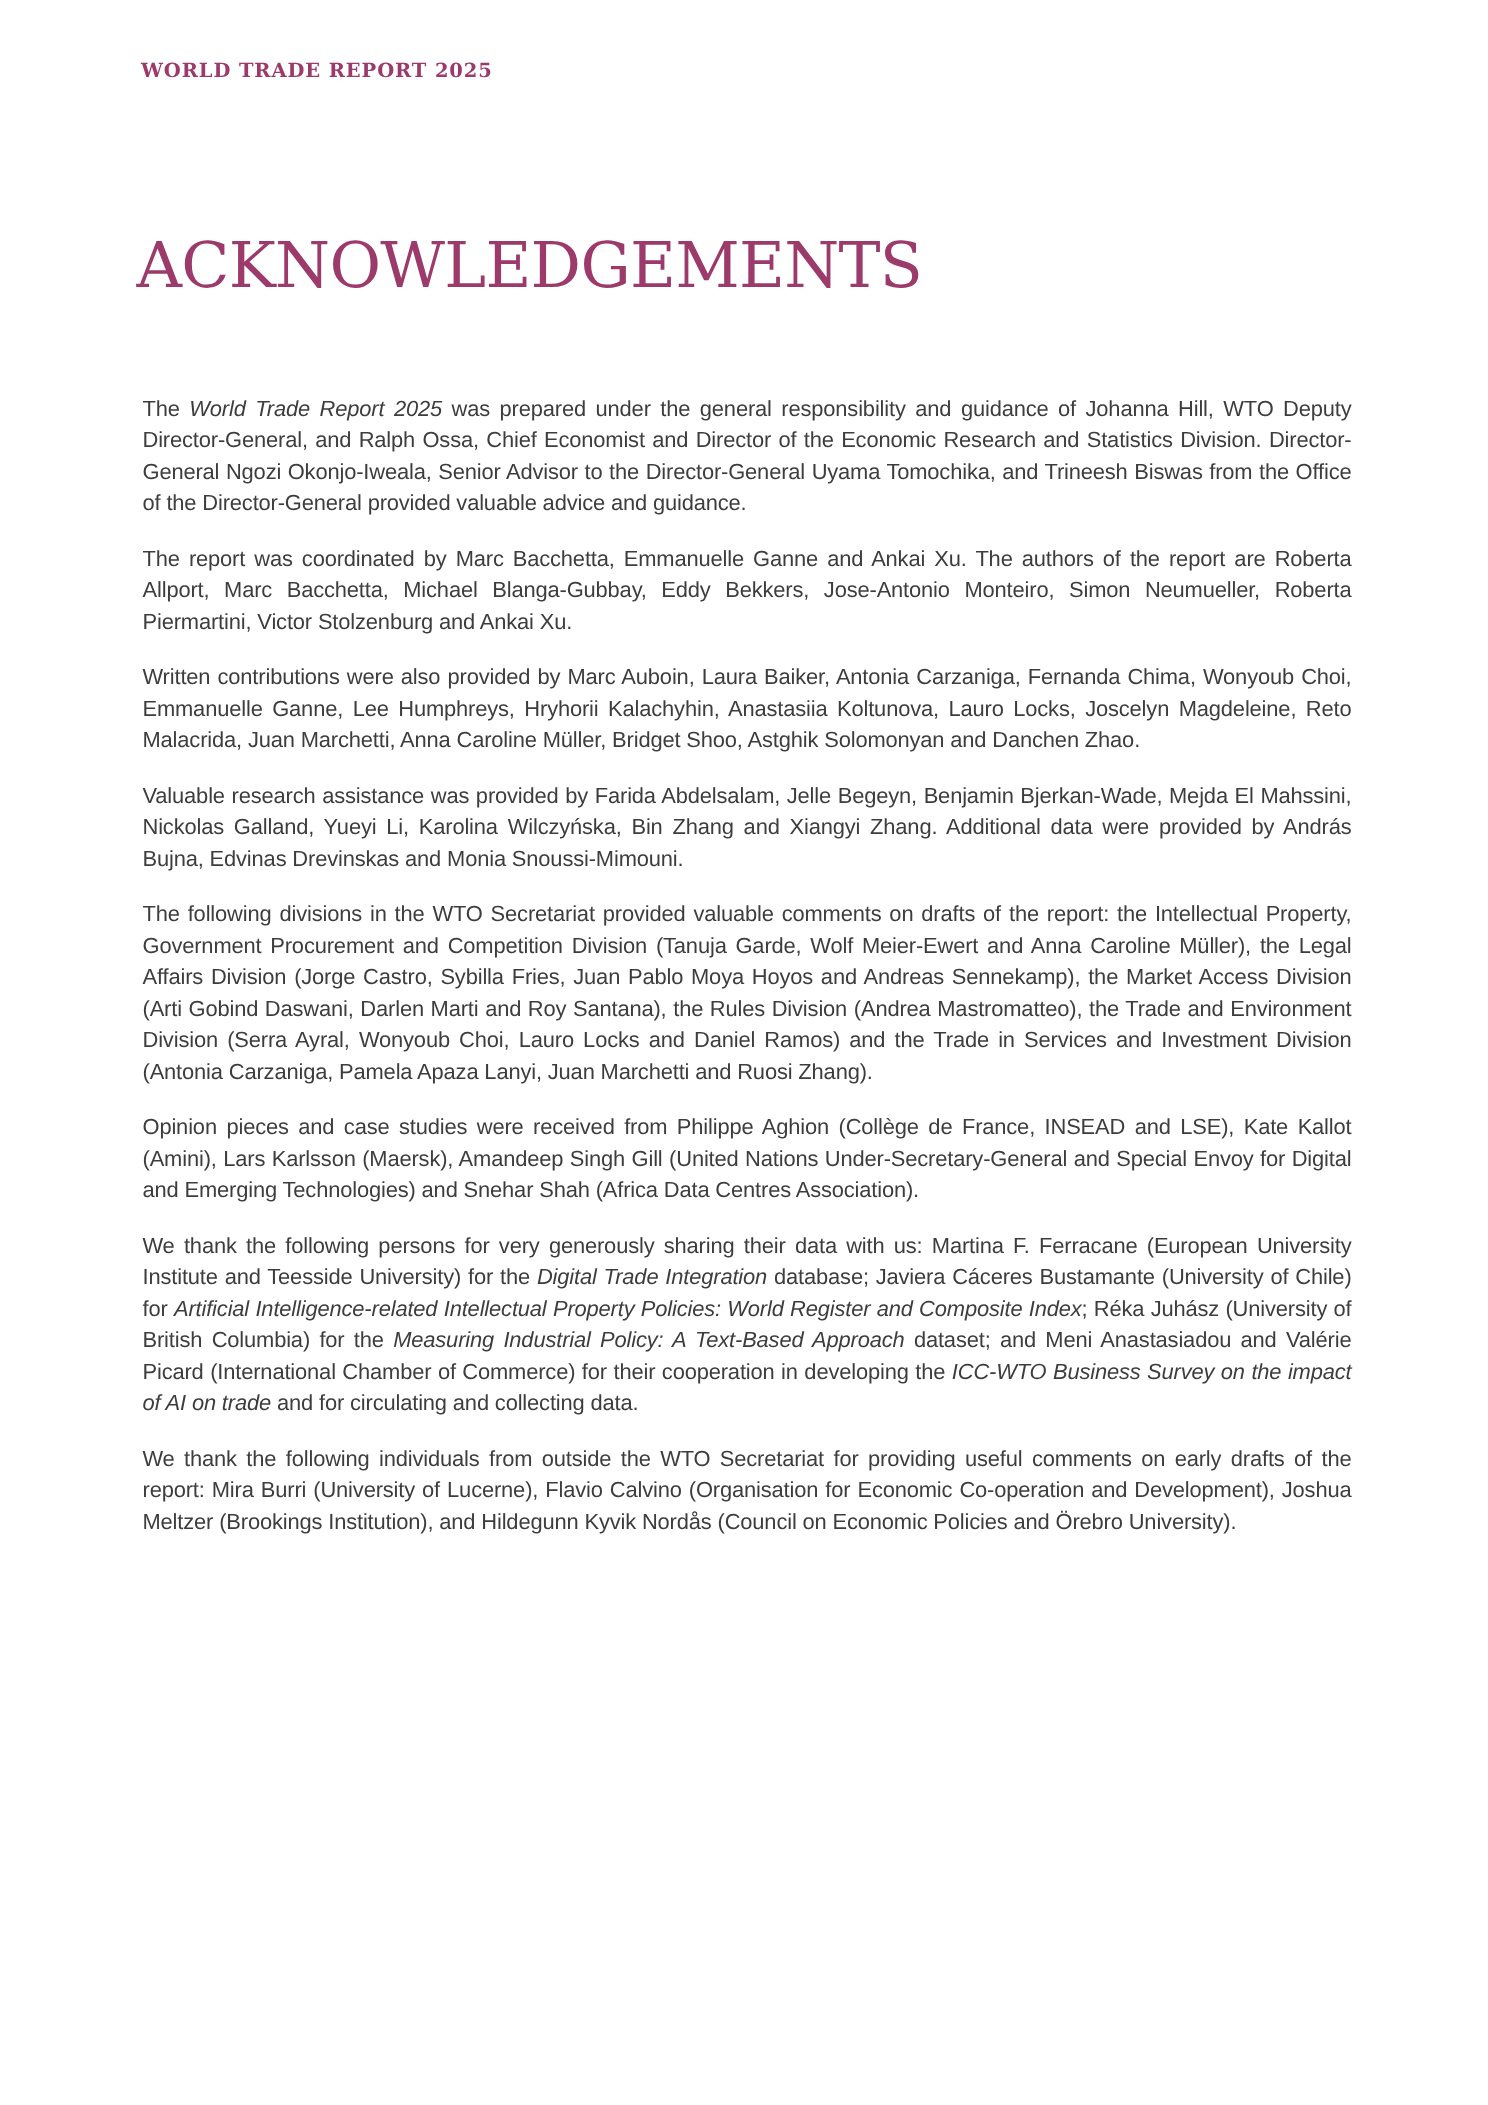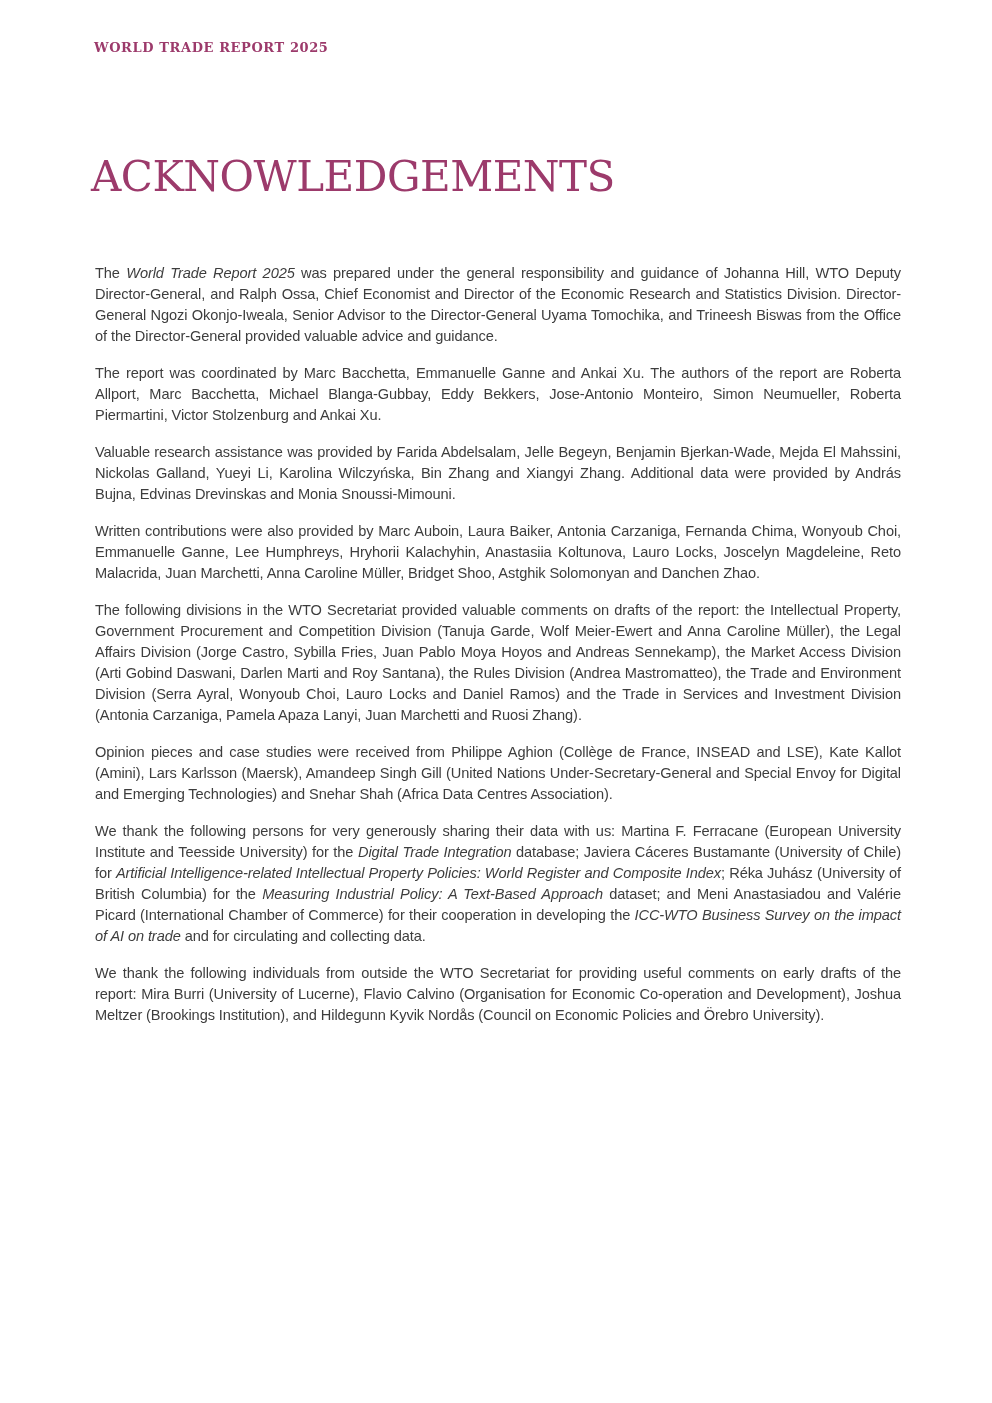--- a/index.html
+++ b/index.html
@@ -70,22 +70,22 @@
 
 <div class="page">
   <div class="report-header">WORLD TRADE REPORT 2025</div>
 
   <h1 class="page-title">ACKNOWLEDGEMENTS</h1>
 
   <main class="body-copy">
     <div>
         <p class="body-para"><span>The </span><i>World Trade Report 2025</i><span> was prepared under the general responsibility and guidance of Johanna Hill, WTO Deputy Director-General, and Ralph Ossa, Chief Economist and Director of the Economic Research and Statistics Division. Director-General Ngozi Okonjo-Iweala, Senior Advisor to the Director-General Uyama Tomochika, and Trineesh Biswas from the Office of the Director-General provided valuable advice and guidance.</span></p>
         <p class="body-para"><span>The report was coordinated by Marc Bacchetta, Emmanuelle Ganne and Ankai Xu. The authors of the report are Roberta Allport, Marc Bacchetta, Michael Blanga-Gubbay, Eddy Bekkers, Jose-Antonio Monteiro, Simon Neumueller, Roberta Piermartini, Victor Stolzenburg and Ankai Xu.</span></p>
+        <p class="body-para"><span>Written contributions were also provided by Marc Auboin, Laura Baiker, Antonia Carzaniga, Fernanda Chima, Wonyoub Choi, Emmanuelle Ganne, Lee Humphreys, Hryhorii Kalachyhin, Anastasiia Koltunova, Lauro Locks, Joscelyn Magdeleine, Reto Malacrida, Juan Marchetti, Anna Caroline Müller, Bridget Shoo, Astghik Solomonyan and Danchen Zhao.</span></p>
         <p class="body-para"><span>Valuable research assistance was provided by Farida Abdelsalam, Jelle Begeyn, Benjamin Bjerkan-Wade, Mejda El Mahssini, Nickolas Galland, Yueyi Li, Karolina Wilczyńska, Bin Zhang and Xiangyi Zhang. Additional data were provided by András Bujna, Edvinas Drevinskas and Monia Snoussi-Mimouni.</span></p>
-        <p class="body-para"><span>Written contributions were also provided by Marc Auboin, Laura Baiker, Antonia Carzaniga, Fernanda Chima, Wonyoub Choi, Emmanuelle Ganne, Lee Humphreys, Hryhorii Kalachyhin, Anastasiia Koltunova, Lauro Locks, Joscelyn Magdeleine, Reto Malacrida, Juan Marchetti, Anna Caroline Müller, Bridget Shoo, Astghik Solomonyan and Danchen Zhao.</span></p>
         <p class="body-para"><span>The following divisions in the WTO Secretariat provided valuable comments on drafts of the report: the Intellectual Property, Government Procurement and Competition Division (Tanuja Garde, Wolf Meier-Ewert and Anna Caroline Müller), the Legal Affairs Division (Jorge Castro, Sybilla Fries, Juan Pablo Moya Hoyos and Andreas Sennekamp), the Market Access Division (Arti Gobind Daswani, Darlen Marti and Roy Santana), the Rules Division (Andrea Mastromatteo), the Trade and Environment Division (Serra Ayral, Wonyoub Choi, Lauro Locks and Daniel Ramos) and the Trade in Services and Investment Division (Antonia Carzaniga, Pamela Apaza Lanyi, Juan Marchetti and Ruosi Zhang).</span></p>
         <p class="body-para"><span>Opinion pieces and case studies were received from Philippe Aghion (Collège de France, INSEAD and LSE), Kate Kallot (Amini), Lars Karlsson (Maersk), Amandeep Singh Gill (United Nations Under-Secretary-General and Special Envoy for Digital and Emerging Technologies) and Snehar Shah (Africa Data Centres Association).</span></p>
         <p class="body-para"><span>We thank the following persons for very generously sharing their data with us: Martina F. Ferracane (European University Institute and Teesside University) for the </span><i>Digital Trade Integration</i><span> database; Javiera Cáceres Bustamante (University of Chile) for </span><i>Artificial Intelligence-related Intellectual Property Policies: World Register and Composite Index</i><span>; Réka Juhász (University of British Columbia) for the </span><i>Measuring Industrial Policy: A Text-Based Approach</i><span> dataset; and Meni Anastasiadou and Valérie Picard (International Chamber of Commerce) for their cooperation in developing the </span><i>ICC-WTO Business Survey on the impact of AI on trade</i><span> and for circulating and collecting data.</span></p>
         <p class="body-para"><span>We thank the following individuals from outside the WTO Secretariat for providing useful comments on early drafts of the report: Mira Burri (University of Lucerne), Flavio Calvino (Organisation for Economic Co-operation and Development), Joshua Meltzer (Brookings Institution), and Hildegunn Kyvik Nordås (Council on Economic Policies and Örebro University).</span></p>
       </div>
   </main>
 
   <div class="page-footer">- 2 -</div>
 </div>
 

